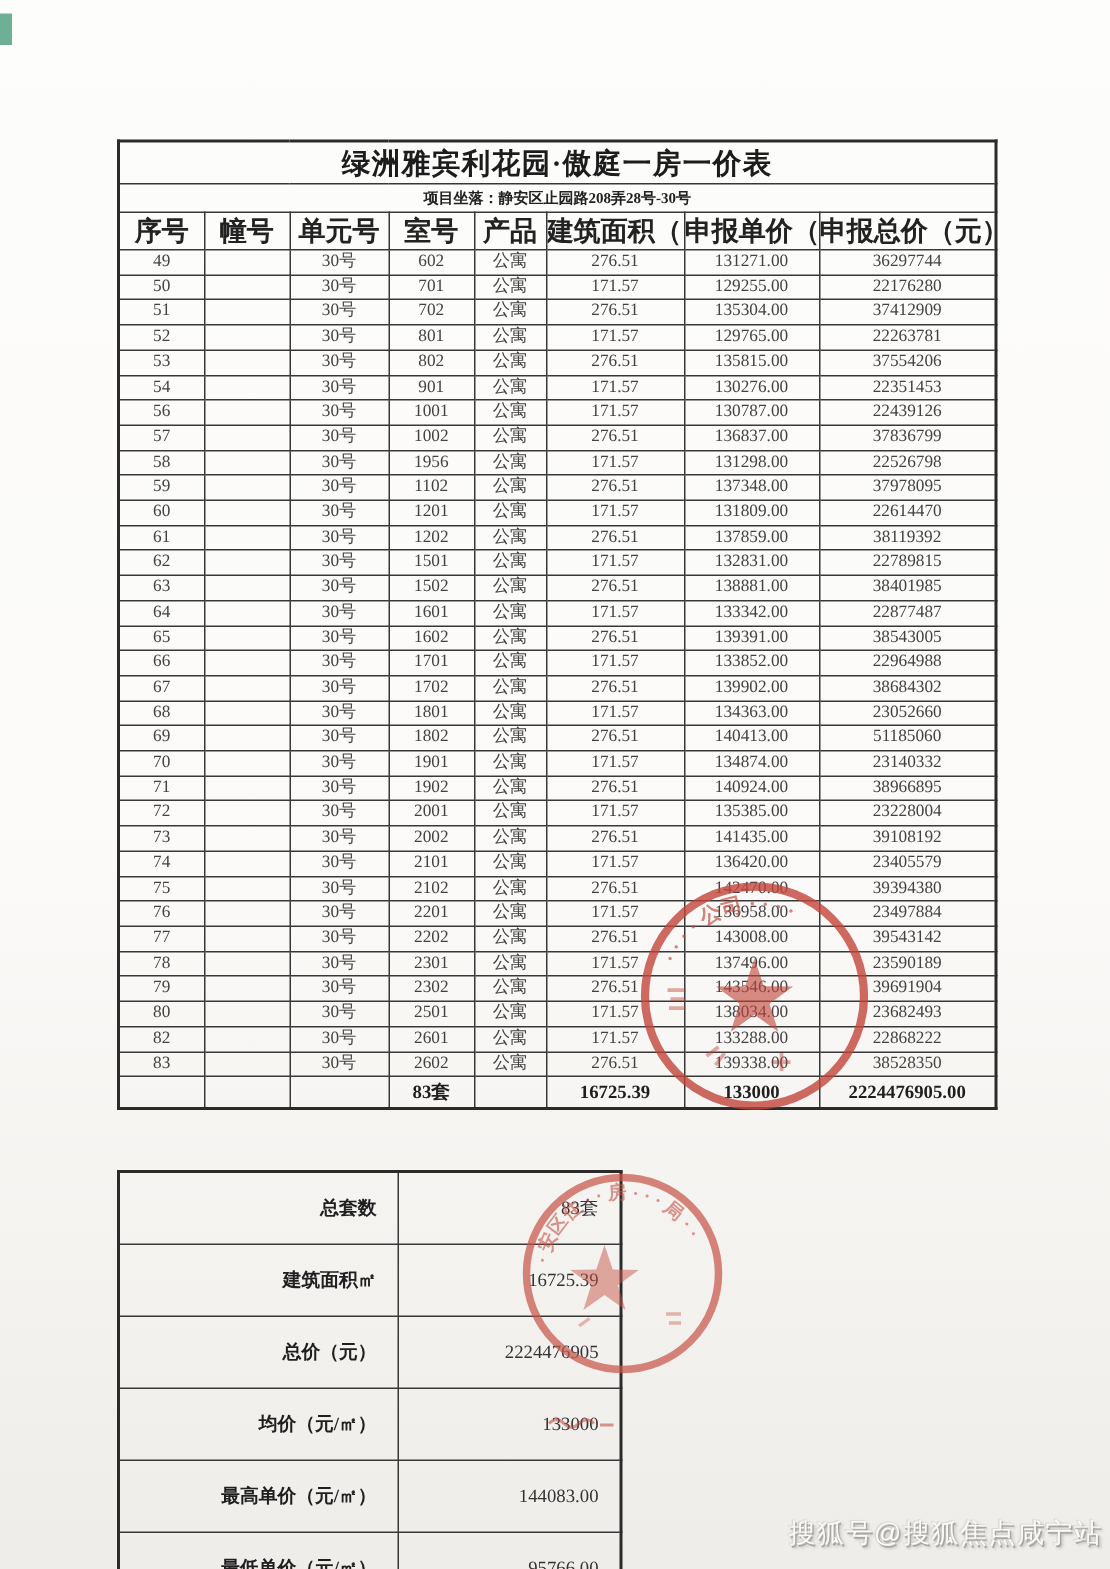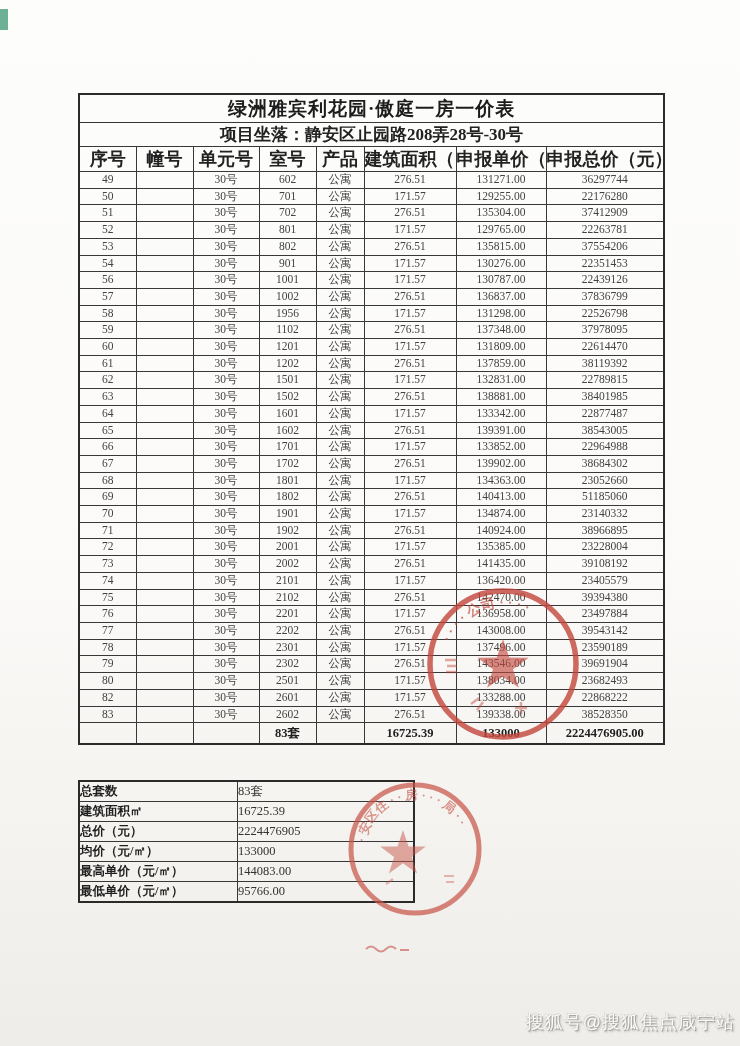--- a/index.html
+++ b/index.html
@@ -20,34 +20,34 @@
     border:2px solid #2b2b2b;
   }
   .price-table th,.price-table td{
     border:1px solid #383838;text-align:center;vertical-align:middle;
     padding:0;overflow:hidden;white-space:nowrap;
   }
   .price-table .title-cell{
     font-size:19px;font-weight:bold;color:#1c1c1c;height:27px;letter-spacing:1px;
   }
   .price-table .subtitle-cell{
-    font-size:17px;font-weight:bold;color:#222;height:18px;
+    font-size:10px;font-weight:bold;color:#222;height:18px;
   }
   .price-table thead .col-h{font-size:18px;font-weight:bold;color:#222;height:19px;}
   .price-table tbody td{font-size:11.5px;color:#424242;height:15.7px;line-height:15.7px;}
   .price-table tfoot td{font-size:12.5px;font-weight:bold;color:#1e1e1e;height:20px;}
 
   
   .info-table{
     position:absolute;left:78px;top:780px;width:337px;
     border:2px solid #2b2b2b;
   }
   .info-table th,.info-table td{
-    border:1px solid #383838;height:19px;text-align:left;vertical-align:middle;
-    padding:0;white-space:nowrap;
+    border:1px solid #383838;height:19px;text-align:right;vertical-align:middle;
+    padding:14px;white-space:nowrap;
   }
   .info-table th{font-size:12.5px;font-weight:bold;color:#1f1f1f;width:157px;}
   .info-table td{font-size:12.5px;color:#333;}
 
   
   .stamp{position:absolute;pointer-events:none;filter:blur(.5px);}
   .stamp text{font-family:"Liberation Serif","DejaVu Serif",serif;font-weight:bold;}
 
   .squiggle{position:absolute;left:364px;top:942px;pointer-events:none;opacity:.55;}
 

